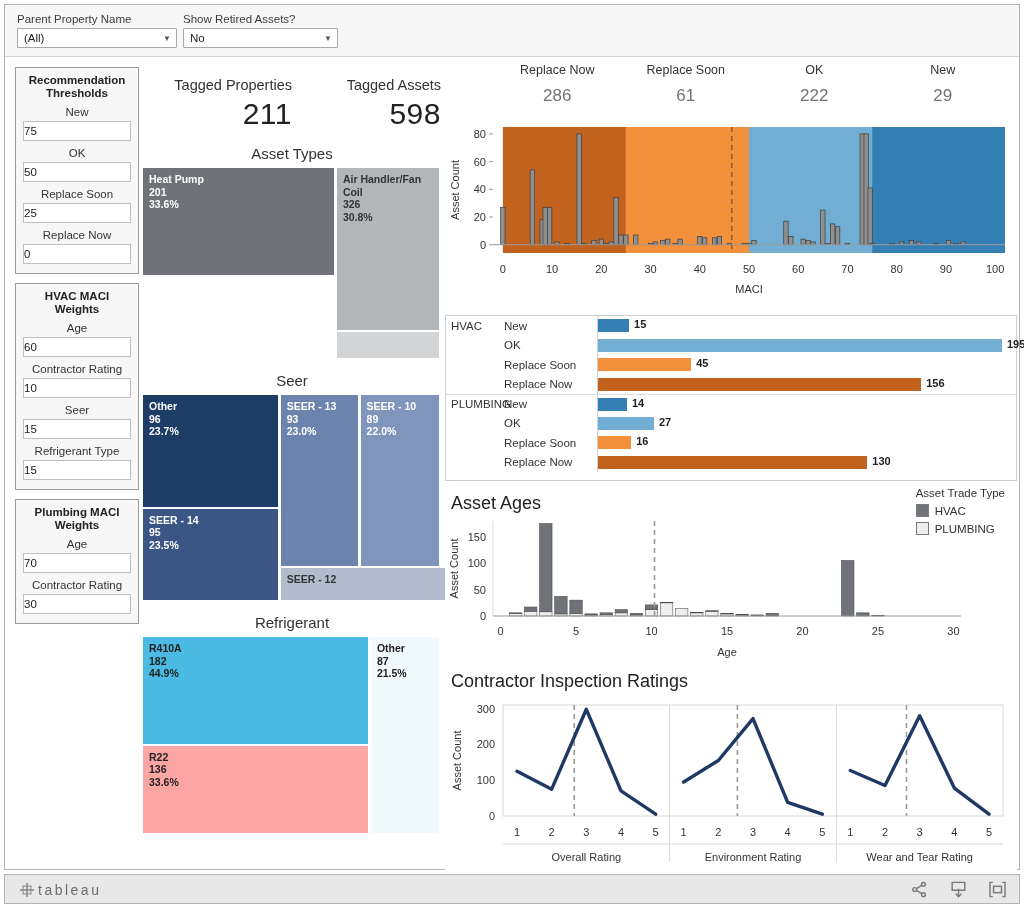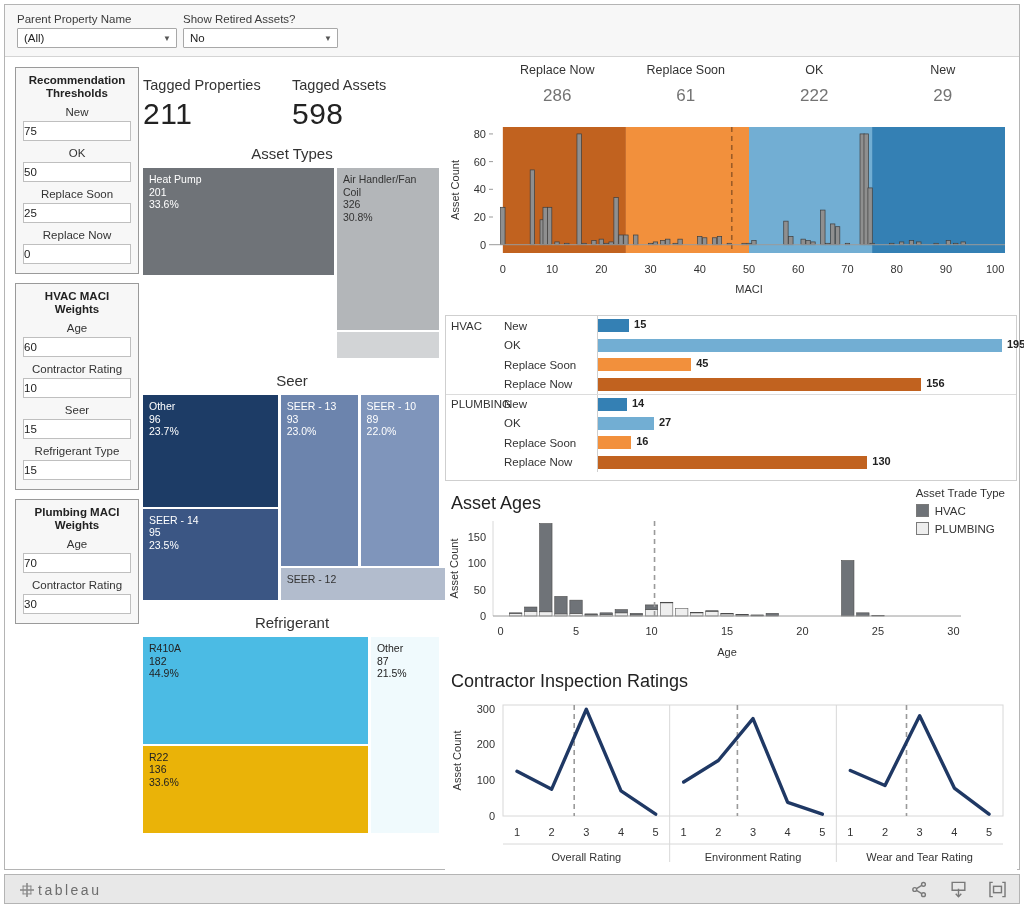--- a/index.html
+++ b/index.html
@@ -51,28 +51,28 @@
     text-align:center; font-size:11.5px; color:#333; margin:6px 0 3px 0;
   }
   .pinput {
     width:100%; height:20px; background:#ffffff; border:1px solid #bfbfbf;
     font-size:11.5px; color:#222; line-height:19px; 
   }
 
   
   .midcol { position:absolute; left:138px; top:62px; width:298px; }
   .kpirow { display:flex; padding-top:10px; }
-  .kpi { flex:1; text-align:left; }
+  .kpi { flex:1; text-align:right; }
   .kpi .klabel { font-size:14.5px; color:#333; }
   .kpi .kvalue { font-size:30px; color:#222; margin-top:4px; letter-spacing:0.5px; }
 
   .tmtitle { text-align:center; font-size:15px; color:#333; margin:14px 0 6px 0; }
   .tm { position:relative; width:296px; border:0; }
   .tmcell { position:absolute; overflow:hidden; padding:5px 6px; }
-  .tmcell .tl { font-size:10.5px; line-height:12.5px; font-weight:normal; }
+  .tmcell .tl { font-size:10.5px; line-height:12.5px; font-weight:bold; }
 
   
   .rightcol { position:absolute; left:440px; top:58px; width:572px; }
 
   .panel { position:relative; background:#ffffff; }
 
   
   .maci-heads { display:flex; }
   .maci-heads .mh { flex:1; text-align:center; }
   .maci-heads .mhl { font-size:12.5px; color:#333; }
@@ -225,21 +225,21 @@
           </div>
         </div>
 
       <div class="tmtitle">Refrigerant</div>
       <div class="tm" id="tm2" style="height:196px;">
           <div class="tmcell" style="left: 0px; top: 0px; width: 224.96px; height: 106.82px; background: rgb(75, 187, 228); color: rgb(34, 34, 34);">
             <div class="tl">R410A</div>
             <div class="tl">182</div>
             <div class="tl">44.9%</div>
           </div>
-          <div class="tmcell" style="left: 0px; top: 108.78px; width: 224.96px; height: 87.22px; background: #eab308; color: rgb(34, 34, 34);">
+          <div class="tmcell" style="left: 0px; top: 108.78px; width: 224.96px; height: 87.22px; background: #fca5a5; color: rgb(34, 34, 34);">
             <div class="tl">R22</div>
             <div class="tl">136</div>
             <div class="tl">33.6%</div>
           </div>
           <div class="tmcell" style="left: 227.92px; top: 0px; width: 68.08px; height: 196px; background: rgb(240, 250, 253); color: rgb(34, 34, 34);">
             <div class="tl">Other</div>
             <div class="tl">87</div>
             <div class="tl">21.5%</div>
           </div>
         </div>

